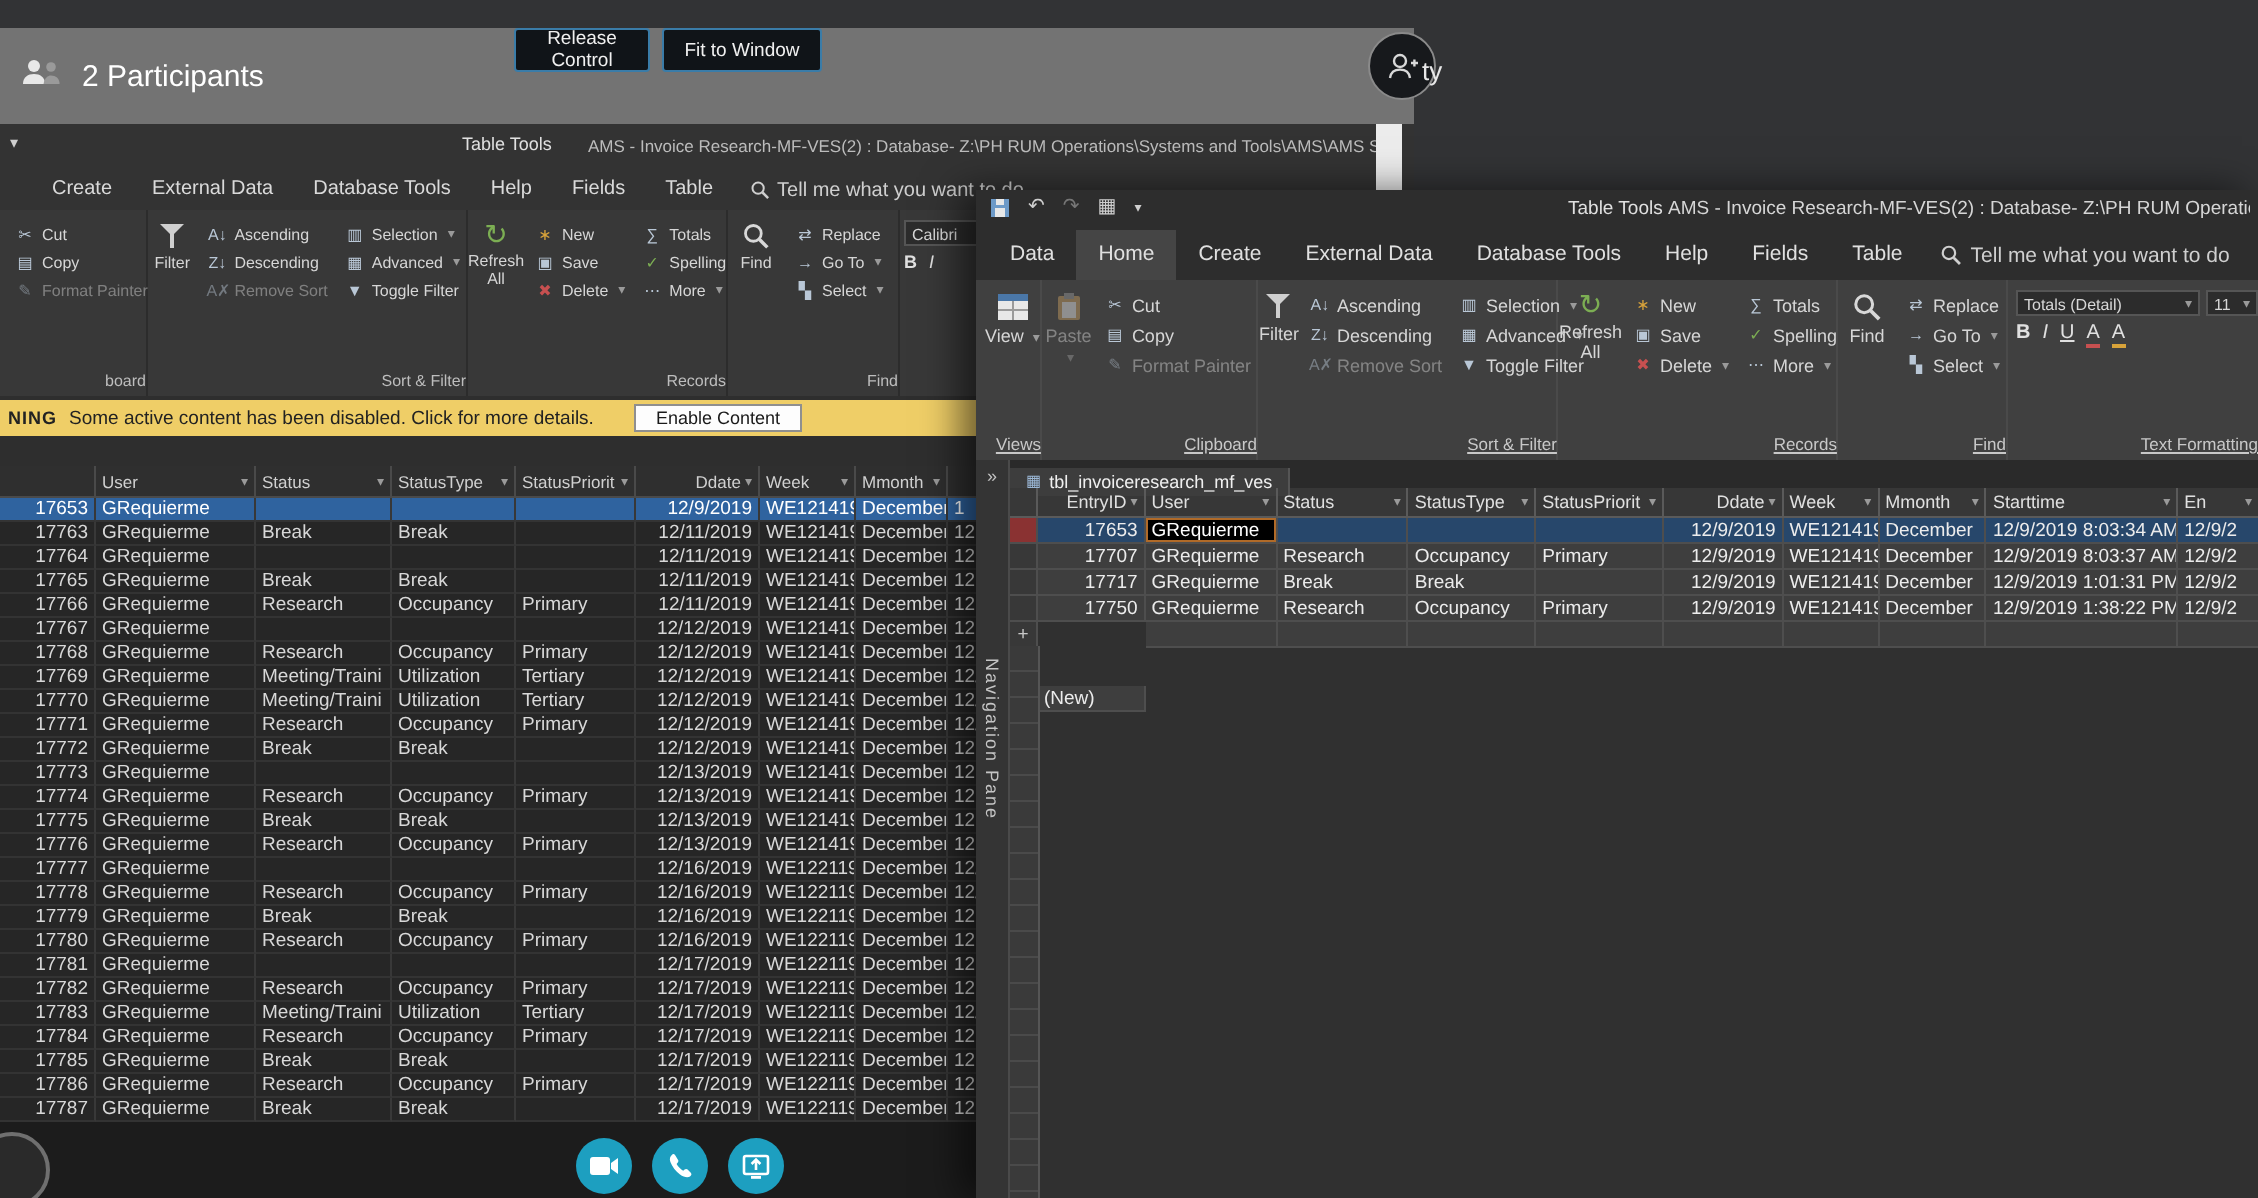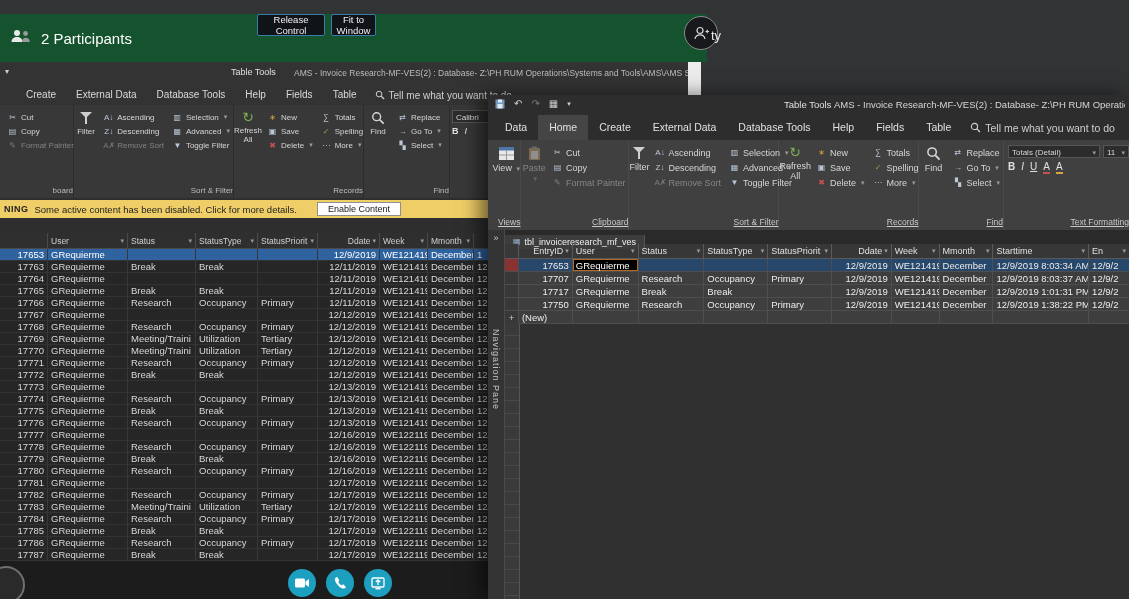--- a/index.html
+++ b/index.html
@@ -7,26 +7,26 @@
   .abs{position:absolute;}
   .nowrap{white-space:nowrap;overflow:hidden;}
 
   
   .tt-bar{left:0;top:18px;width:707px;height:14px;background:#101113;color:#c9c9c9;}
   .tt-title{position:absolute;left:374px;top:2px;font-size:9px;color:#cfcfcf;}
   .tt-controls{position:absolute;left:606px;top:0;height:14px;display:flex;gap:11px;align-items:center;font-size:9px;color:#b5b5b5;}
   .tt-controls span{cursor:default;}
 
   
-  .share-bar{left:0;top:14px;width:707px;height:48px;background:#14532d;display:flex;align-items:center;}
+  .share-bar{left:0;top:14px;width:707px;height:48px;background:#737373;display:flex;align-items:center;}
   .share-people{margin-left:10px;}
   .share-count{margin-left:9px;font-size:15px;color:#ffffff;font-weight:400;}
   .share-btn{position:absolute;top:14px;height:22px;background:#101418;border:1px solid #3a7ca8;border-radius:2px;color:#f0f0f0;font-size:9.5px;display:flex;align-items:center;justify-content:center;padding:0 8px;box-sizing:border-box;}
   .btn-release{left:257px;width:68px;}
-  .btn-fit{left:331px;width:45px;}
+  .btn-fit{left:331px;width:80px;}
   .addperson{left:684px;top:16px;width:32px;height:32px;border-radius:50%;border:1.5px solid #8a8a8a;background:#17191c;display:flex;align-items:center;justify-content:center;}
   .stray{left:711px;top:28px;font-size:13px;color:#e8e8e8;}
 
   
   .sw{left:0;top:62px;width:707px;height:537px;background:#2e2e2e;overflow:hidden;}
   .sw-titlebar{position:absolute;left:0;top:0;width:100%;height:23px;background:#333333;}
   .sw-caret{position:absolute;left:5px;top:5px;font-size:8px;color:#cfcfcf;}
   .sw-context{position:absolute;left:231px;top:5px;font-size:9px;color:#e0e0e0;}
   .sw-title{position:absolute;left:294px;top:6px;width:394px;font-size:8.5px;color:#bcbcbc;}
   .sw-tabs{position:absolute;left:0;top:23px;width:100%;height:20px;background:#333333;display:flex;align-items:center;padding-left:16px;box-sizing:border-box;font-size:10px;color:#dadada;}
@@ -110,21 +110,21 @@
   .lw-table .c3{width:64px;}
   .lw-table .c4{width:64px;}
   .lw-table .c5{width:60px;text-align:right;justify-content:flex-end;}
   .lw-table .c6{width:48px;}
   .lw-table .c7{width:54px;}
   .lw-table .c8{width:96px;}
   .lw-table .c9{width:40px;border-right:none;}
   .lw-table .trow:first-child .tcell{background:#27476b;}
   .lw-table .trow:first-child .tcell.sel{background:#8a3232;}
   .lw-table .trow:first-child .tcell.c1{background:#000000;color:#ffffff;box-shadow:inset 0 0 0 1px #b06a28;}
-  .lw-table .trow:last-child .tcell.c0{text-align:left;justify-content:flex-start;}
+  .lw-table .trow:last-child .tcell.c0{text-align:left;justify-content:flex-start;margin-top:32px;}
   .lw-table .trow:last-child .tcell.sel{color:#c8c8c8;text-align:center;padding:0;}
   .sel-strip{position:absolute;left:0;top:93px;bottom:0;width:14px;background:repeating-linear-gradient(180deg,#3a3a3a 0 12px,#4a4a4a 12px 13px);border-right:1px solid #555;}
 
   
   .white-strip{left:688px;top:62px;width:13px;height:35px;background:#ececec;}
   .partial-circle{left:-13px;top:566px;width:34px;height:34px;border-radius:50%;border:2px solid #6f6f6f;background:#2a2a2a;}
   .call-bar{left:288px;top:569px;display:flex;gap:10px;}
   .callbtn{width:28px;height:28px;border-radius:50%;background:#1d9fc0;display:flex;align-items:center;justify-content:center;border:none;padding:0;}
 </style>
 </head>

